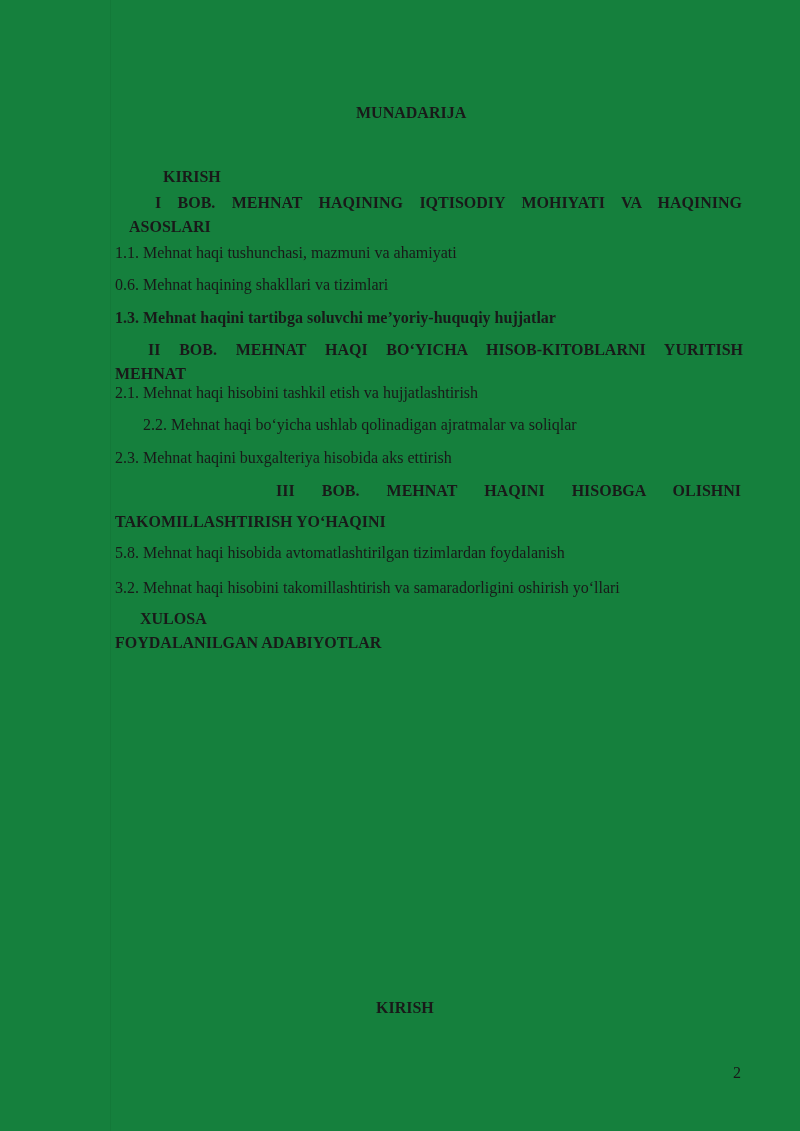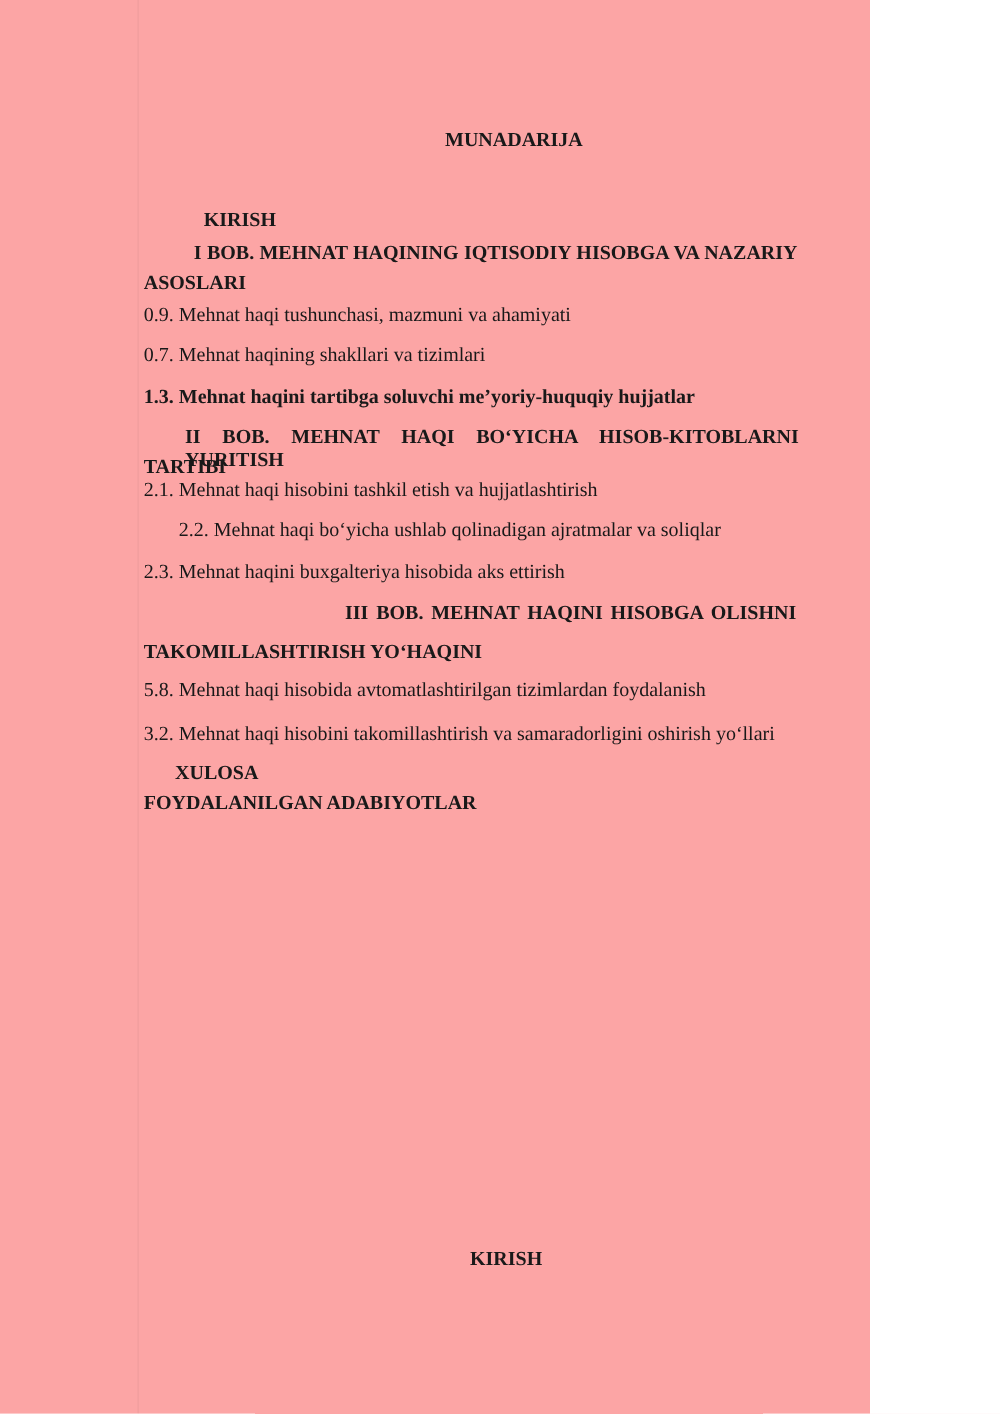--- a/index.html
+++ b/index.html
@@ -1,20 +1,20 @@
 <!DOCTYPE html>
 <html><head>
 <meta charset="utf-8">
 <style>
   html, body { margin: 0; padding: 0; background: #ffffff; }
   .page {
     position: relative;
-    width: 696px;
+    width: 800px;
     height: 1131px;
-    background: #fca5a5;
+    background: #15803d;
     font-family: "Liberation Serif", "DejaVu Serif", serif;
     font-size: 16px;
     color: #191919;
     overflow: hidden;
   }
   
   .scan-edge {
     position: absolute;
     left: 110px; top: 0;
     width: 1px; height: 1131px;
@@ -39,29 +39,29 @@
 <div class="page">
 
   <div class="scan-edge"></div>
 
   <div class="ln b" style="top:103px; left:356px;">MUNADARIJA</div>
 
   <div>
 
     <div class="ln b" style="top:167px; left:163px;">KIRISH</div>
 
-    <div class="ln b just" style="top:193px; left:155px; right:58px;">I BOB. MEHNAT HAQINING IQTISODIY HISOBGA VA NAZARIY</div>
-    <div class="ln b" style="top:217px; left:115px;">ASOSLARI</div>
+    <div class="ln b just" style="top:193px; left:155px; right:58px;">I BOB. MEHNAT HAQINING IQTISODIY MOHIYATI VA HAQINING</div>
+    <div class="ln b" style="top:217px; left:129px;">ASOSLARI</div>
 
-    <div class="ln" style="top:243px; left:115px;">0.9. Mehnat haqi tushunchasi, mazmuni va ahamiyati</div>
-    <div class="ln" style="top:275px; left:115px;">0.7. Mehnat haqining shakllari va tizimlari</div>
+    <div class="ln" style="top:243px; left:115px;">1.1. Mehnat haqi tushunchasi, mazmuni va ahamiyati</div>
+    <div class="ln" style="top:275px; left:115px;">0.6. Mehnat haqining shakllari va tizimlari</div>
     <div class="ln" style="top:308px; left:115px;font-weight:bold;">1.3. Mehnat haqini tartibga soluvchi me’yoriy-huquqiy hujjatlar</div>
 
     <div class="ln b just" style="top:340px; left:148px; right:57px;">II BOB. MEHNAT HAQI BO‘YICHA HISOB-KITOBLARNI YURITISH</div>
-    <div class="ln b" style="top:364px; left:115px;">TARTIBI</div>
+    <div class="ln b" style="top:364px; left:115px;">MEHNAT</div>
 
     <div class="ln" style="top:383px; left:115px;">2.1. Mehnat haqi hisobini tashkil etish va hujjatlashtirish</div>
     <div class="ln" style="top:415px; left:115px;margin-left:28px;">2.2. Mehnat haqi bo‘yicha ushlab qolinadigan ajratmalar va soliqlar</div>
     <div class="ln" style="top:448px; left:115px;">2.3. Mehnat haqini buxgalteriya hisobida aks ettirish</div>
 
     <div class="ln b just" style="top:481px; left:255px; right:59px;margin-left:21px;">III BOB. MEHNAT HAQINI HISOBGA OLISHNI</div>
     <div class="ln b" style="top:512px; left:115px;">TAKOMILLASHTIRISH YO‘HAQINI</div>
 
     <div class="ln" style="top:543px; left:115px;">5.8. Mehnat haqi hisobida avtomatlashtirilgan tizimlardan foydalanish</div>
     <div class="ln" style="top:578px; left:115px;">3.2. Mehnat haqi hisobini takomillashtirish va samaradorligini oshirish yo‘llari</div>

